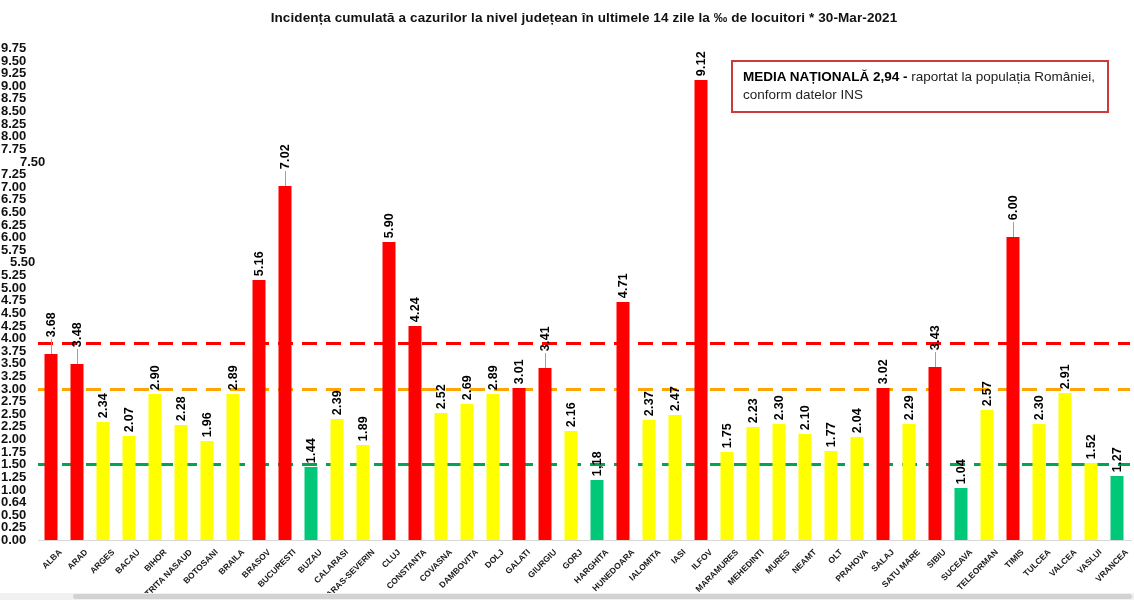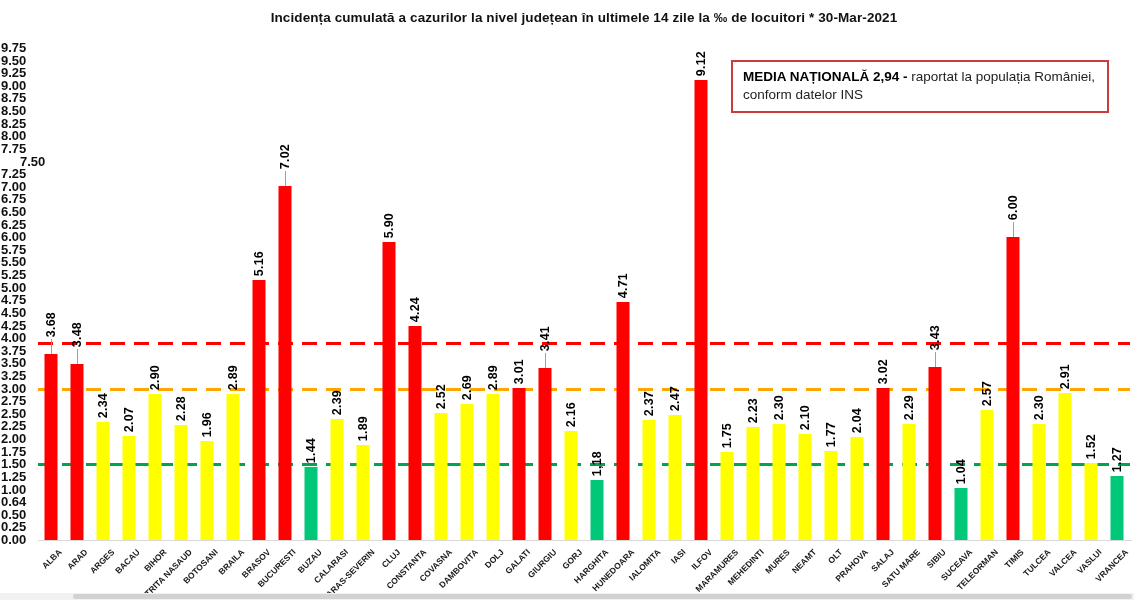--- a/index.html
+++ b/index.html
@@ -59,21 +59,21 @@
       <div class="ytick" style="left: 1px; top: 130.308px;">8.00</div>
       <div class="ytick" style="left: 1px; top: 142.923px;">7.75</div>
       <div class="ytick" style="left: 1px; top: 155.538px; margin-left: 19px;">7.50</div>
       <div class="ytick" style="left: 1px; top: 168.154px;">7.25</div>
       <div class="ytick" style="left: 1px; top: 180.769px;">7.00</div>
       <div class="ytick" style="left: 1px; top: 193.385px;">6.75</div>
       <div class="ytick" style="left: 1px; top: 206px;">6.50</div>
       <div class="ytick" style="left: 1px; top: 218.615px;">6.25</div>
       <div class="ytick" style="left: 1px; top: 231.231px;">6.00</div>
       <div class="ytick" style="left: 1px; top: 243.846px;">5.75</div>
-      <div class="ytick" style="left: 1px; top: 256.462px;">5.50</div>
+      <div class="ytick" style="left: 10px; top: 256.462px;">5.50</div>
       <div class="ytick" style="left: 1px; top: 269.077px;">5.25</div>
       <div class="ytick" style="left: 1px; top: 281.692px;">5.00</div>
       <div class="ytick" style="left: 1px; top: 294.308px;">4.75</div>
       <div class="ytick" style="left: 1px; top: 306.923px;">4.50</div>
       <div class="ytick" style="left: 1px; top: 319.538px;">4.25</div>
       <div class="ytick" style="left: 1px; top: 332.154px;">4.00</div>
       <div class="ytick" style="left: 1px; top: 344.769px;">3.75</div>
       <div class="ytick" style="left: 1px; top: 357.385px;">3.50</div>
       <div class="ytick" style="left: 1px; top: 370px;">3.25</div>
       <div class="ytick" style="left: 1px; top: 382.615px;">3.00</div>

